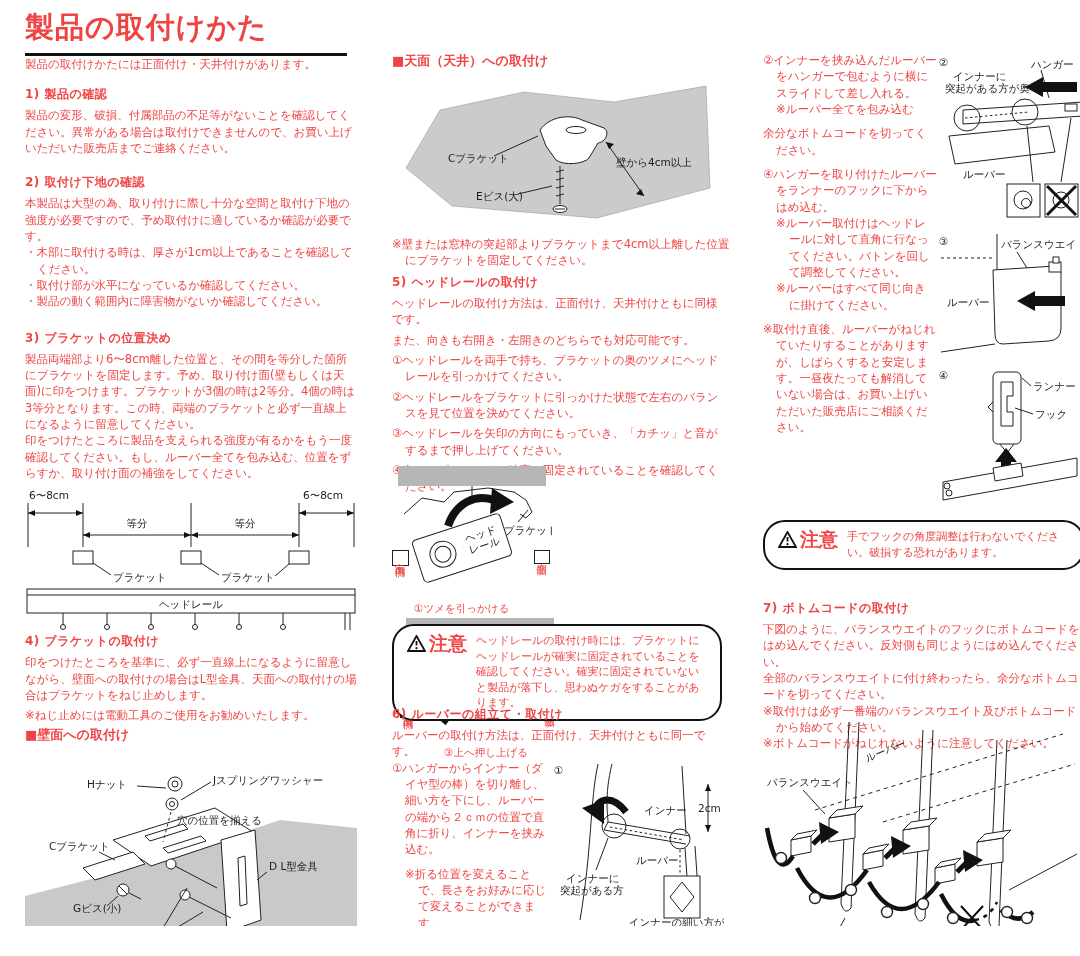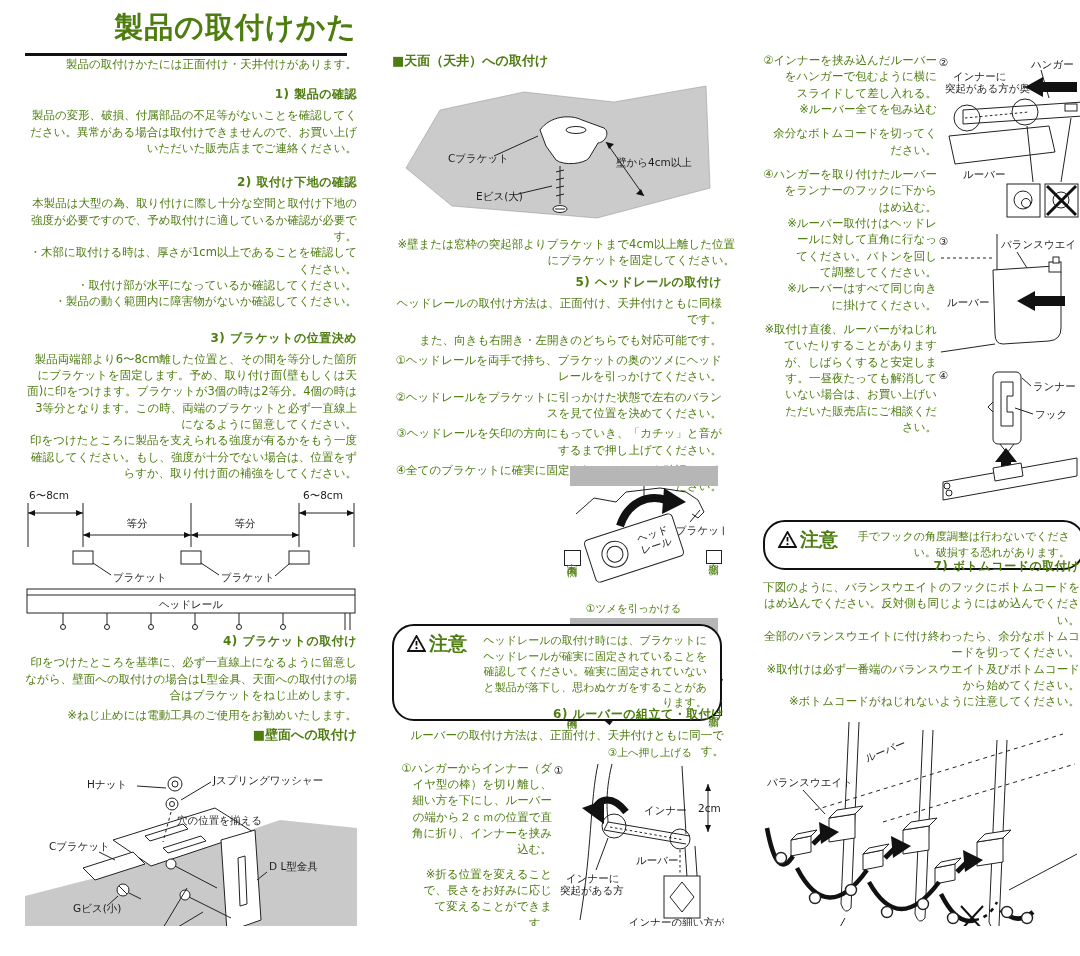--- a/index.html
+++ b/index.html
@@ -1,17 +1,17 @@
 <!DOCTYPE html>
 <html><head>
 <meta charset="utf-8">
 <style>
   html,body{margin:0;padding:0;background:#ffffff;}
   .page{position:relative;width:1080px;height:926px;background:#fff;overflow:hidden;
-        font-family:"DejaVu Sans","Liberation Sans",sans-serif;color:#4d7c0f;text-align:right;}
+        font-family:"DejaVu Sans","Liberation Sans",sans-serif;color:#ef4444;}
   .abs{position:absolute;}
   h1{font-size:29px;font-weight:bold;margin:0;letter-spacing:1px;}
   .rule{height:3px;background:#111;width:322px;margin-top:5px;}
   h2{font-size:12px;font-weight:bold;margin:0;letter-spacing:.5px;}
   .hd{font-size:13px;font-weight:bold;margin:0;}
   p{margin:0;font-size:11.5px;line-height:1.42;}
   .mt4{margin-top:4px}.mt6{}.mt8{margin-top:8px}.mt10{margin-top:0}
   .mt14{margin-top:14px}.mt16{margin-top:2px}.mt18{margin-top:18px}.mt20{margin-top:20px}
   .hang{padding-left:12px;text-indent:-12px;}
   .hang2{padding-left:13px;text-indent:-13px;}
@@ -44,21 +44,21 @@
     <p class="mt4">製品の変形、破損、付属部品の不足等がないことを確認してください。異常がある場合は取付けできませんので、お買い上げいただいた販売店までご連絡ください。</p>
 
     <h2 class="mt18">2) 取付け下地の確認</h2>
     <p class="mt4">本製品は大型の為、取り付けに際し十分な空間と取付け下地の強度が必要ですので、予め取付けに適しているか確認が必要です。</p>
     <p class="mt6 hang">・木部に取付ける時は、厚さが1cm以上であることを確認してください。</p>
     <p class="mt6 hang">・取付け部が水平になっているか確認してください。</p>
     <p class="mt6 hang">・製品の動く範囲内に障害物がないか確認してください。</p>
 
     <h2 class="mt20">3) ブラケットの位置決め</h2>
     <p class="mt4">製品両端部より6〜8cm離した位置と、その間を等分した箇所にブラケットを固定します。予め、取り付け面(壁もしくは天面)に印をつけます。ブラケットが3個の時は2等分。4個の時は3等分となります。この時、両端のブラケットと必ず一直線上になるように留意してください。</p>
-    <p class="mt10">印をつけたところに製品を支えられる強度が有るかをもう一度確認してください。もし、強度が十分でない場合は、位置をずらすか、取り付け面の補強をしてください。</p>
+    <p class="mt10">印をつけたところに製品を支えられる強度が有るかをもう一度確認してください。もし、ルーバー全てを包み込む、位置をずらすか、取り付け面の補強をしてください。</p>
 
     <svg class="mt8" width="332" height="142" viewBox="0 0 332 142">
       <text x="4" y="10">6〜8cm</text>
       <text x="278" y="10">6〜8cm</text>
       <line class="ln" x1="3" y1="14" x2="3" y2="58"></line>
         <line class="ln" x1="58" y1="14" x2="58" y2="58"></line>
       <line class="ln" x1="166" y1="14" x2="166" y2="58"></line>
         <line class="ln" x1="274" y1="14" x2="274" y2="58"></line>
       <line class="ln" x1="329" y1="14" x2="329" y2="58"></line>
       <line class="ln" x1="3" y1="24" x2="58" y2="24"></line>
@@ -363,21 +363,21 @@
       <svg width="19" height="17" viewBox="0 0 19 17">
         <polygon points="9.5,1 18,16 1,16" fill="none" stroke="#111" stroke-width="1.8"></polygon>
         <line x1="9.5" y1="6" x2="9.5" y2="10.5" stroke="#111" stroke-width="1.8"></line>
         <circle cx="9.5" cy="13.2" r="1.1" fill="#111"></circle>
       </svg>
       <span>注意</span>
     </span>
     <span class="caution-body">手でフックの角度調整は行わないでください。破損する恐れがあります。</span>
   </div>
 
-  <div class="abs" style="left:763px;top:558px;width:317px;">
+  <div class="abs" style="left:763px;top:600px;width:317px;">
     <h2>7) ボトムコードの取付け</h2>
     <p class="mt4">下図のように、バランスウエイトのフックにボトムコードをはめ込んでください。反対側も同じようにはめ込んでください。</p>
     <p>全部のバランスウエイトに付け終わったら、余分なボトムコードを切ってください。</p>
     <p class="mt6 hang2">※取付けは必ず一番端のバランスウエイト及びボトムコードから始めてください。</p>
     <p class="mt6 hang2">※ボトムコードがねじれないように注意してください。</p>
   </div>
 
   <svg class="abs" style="left:763px;top:722px;" width="317" height="232" viewBox="0 0 317 232">
     <line class="ln" stroke-dasharray="4,4" x1="52" y1="88" x2="300" y2="12"></line>
     <line class="ln" stroke-dasharray="4,4" x1="120" y1="100" x2="312" y2="42"></line>

